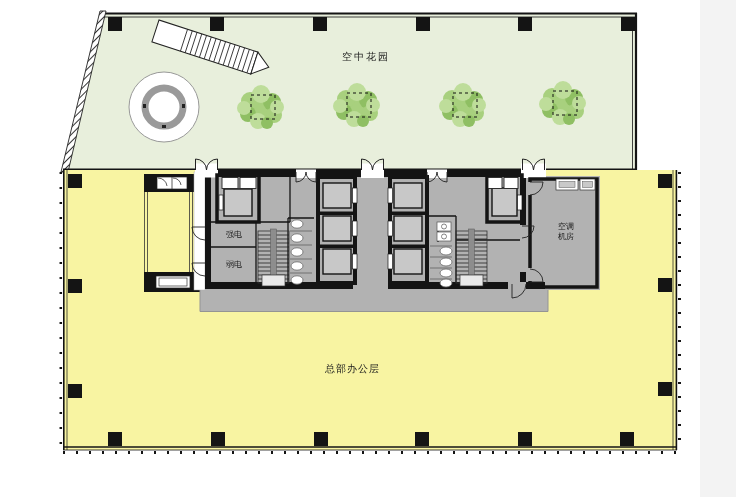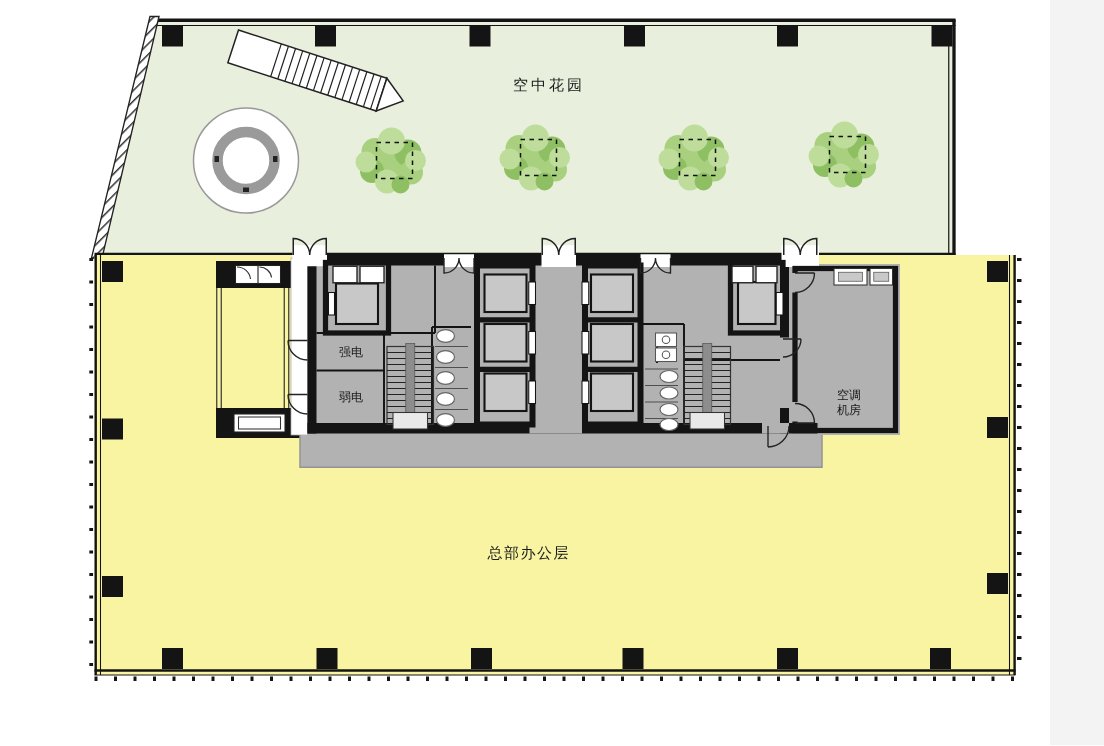--- a/index.html
+++ b/index.html
@@ -3,21 +3,21 @@
 <meta charset="utf-8">
 <style>
   html,body{margin:0;padding:0;background:#fff;}
   #stage{position:relative;width:736px;height:497px;background:var(--background,#fff);overflow:hidden;
          font-family:"Liberation Sans",sans-serif;}
   svg{position:absolute;left:0;top:0;}
   .lbl{position:absolute;color:#1a1a1a;font-size:10px;white-space:nowrap;}
   .lbl.sm{font-size:8px;}
   .lbl.garden{letter-spacing:2px;font-weight:500;}
   .lbl.office{letter-spacing:1px;}
-  .ac{position:absolute;color:#1a1a1a;font-size:8px;line-height:10px;text-align:center;margin-top:37px;}
+  .ac{position:absolute;color:#1a1a1a;font-size:8px;line-height:10px;text-align:center;}
 </style>
 </head>
 <body>
 
 <div id="stage">
 <svg width="736" height="497" viewBox="0 0 736 497">
   <defs>
     <pattern id="hatch" width="5" height="5" patternUnits="userSpaceOnUse" patternTransform="rotate(45)">
       <rect width="5" height="5" fill="#ffffff"></rect>
       <line x1="0" y1="0" x2="0" y2="5" stroke="#333" stroke-width="2"></line>

